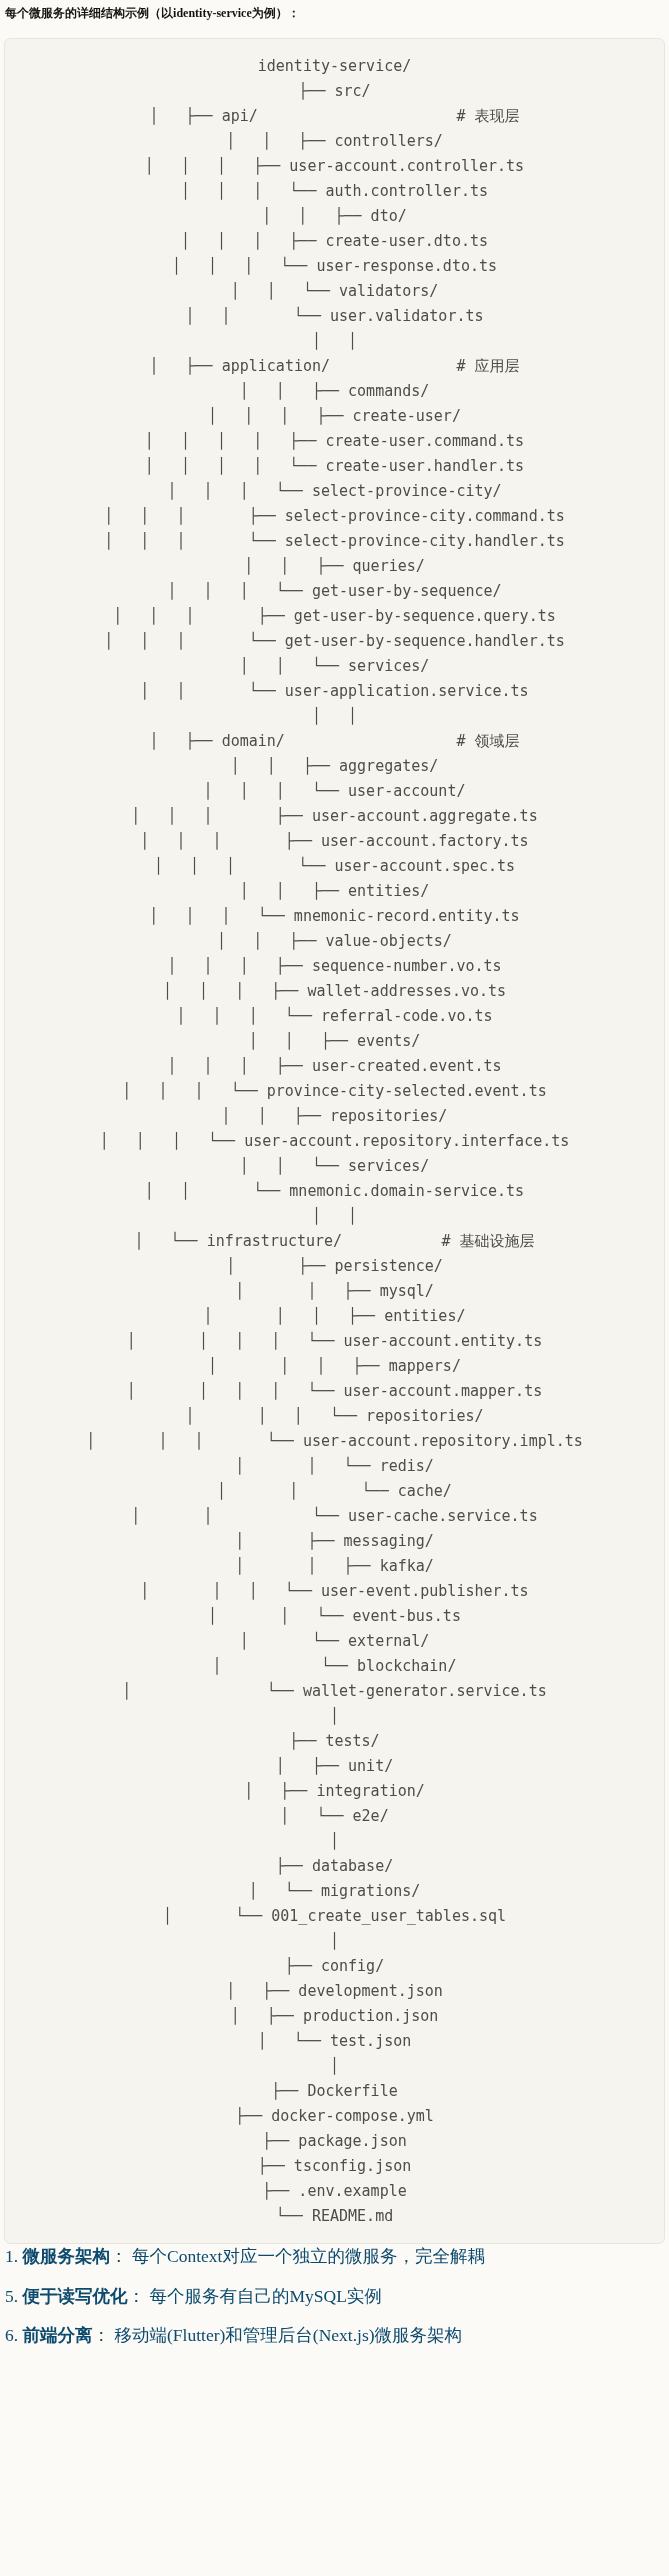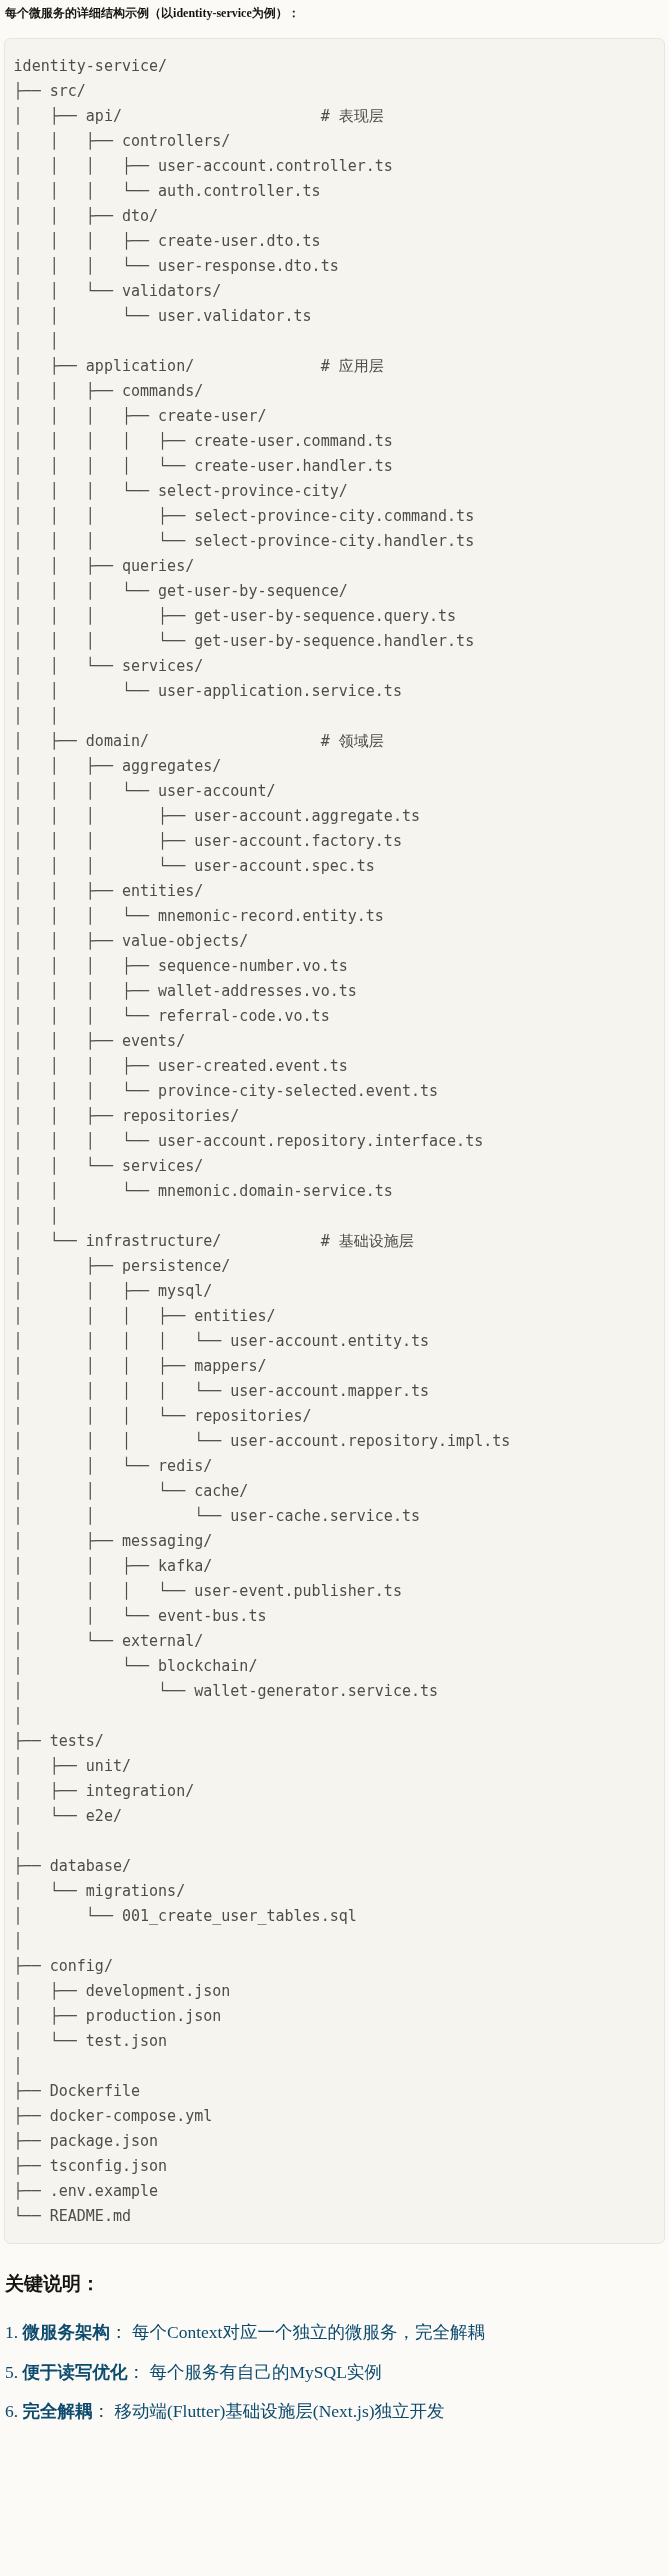--- a/index.html
+++ b/index.html
@@ -25,20 +25,21 @@
     padding:15px 8.8px 13.8px 8.8px;
     overflow:hidden;
   }
   .codeblock pre{
     margin:0;
     font-family:"DejaVu Sans Mono","Liberation Mono",monospace;
     font-size:15px;
     line-height:25px;
     color:#4e4e49;
     white-space:pre;
+    text-align:center;
   }
   .notes-heading{
     font-size:19px;
     font-weight:700;
     color:#141412;
     margin:27.5px 0 22.5px 1.3px;
   }
   ol.notes-list{
     list-style:none;
     margin:0;
@@ -143,22 +144,21 @@
 │   └── test.json
 │
 ├── Dockerfile
 ├── docker-compose.yml
 ├── package.json
 ├── tsconfig.json
 ├── .env.example
 └── README.md</pre>
   </div>
 
-  <h2 class="notes-heading">关键说明：</h2>
 
   <ol class="notes-list">
     <li><span class="note-number">1.</span><span class="note-term">微服务架构</span><span class="note-desc">： 每个Context对应一个独立的微服务，完全解耦</span></li>
     <li><span class="note-number">5.</span><span class="note-term">便于读写优化</span><span class="note-desc">： 每个服务有自己的MySQL实例</span></li>
-    <li><span class="note-number">6.</span><span class="note-term">完全解耦</span><span class="note-desc">： 移动端(Flutter)基础设施层(Next.js)独立开发</span></li>
+    <li><span class="note-number">6.</span><span class="note-term">前端分离</span><span class="note-desc">： 移动端(Flutter)和管理后台(Next.js)微服务架构</span></li>
   </ol>
 
 </div>
 
 
 </body></html>

